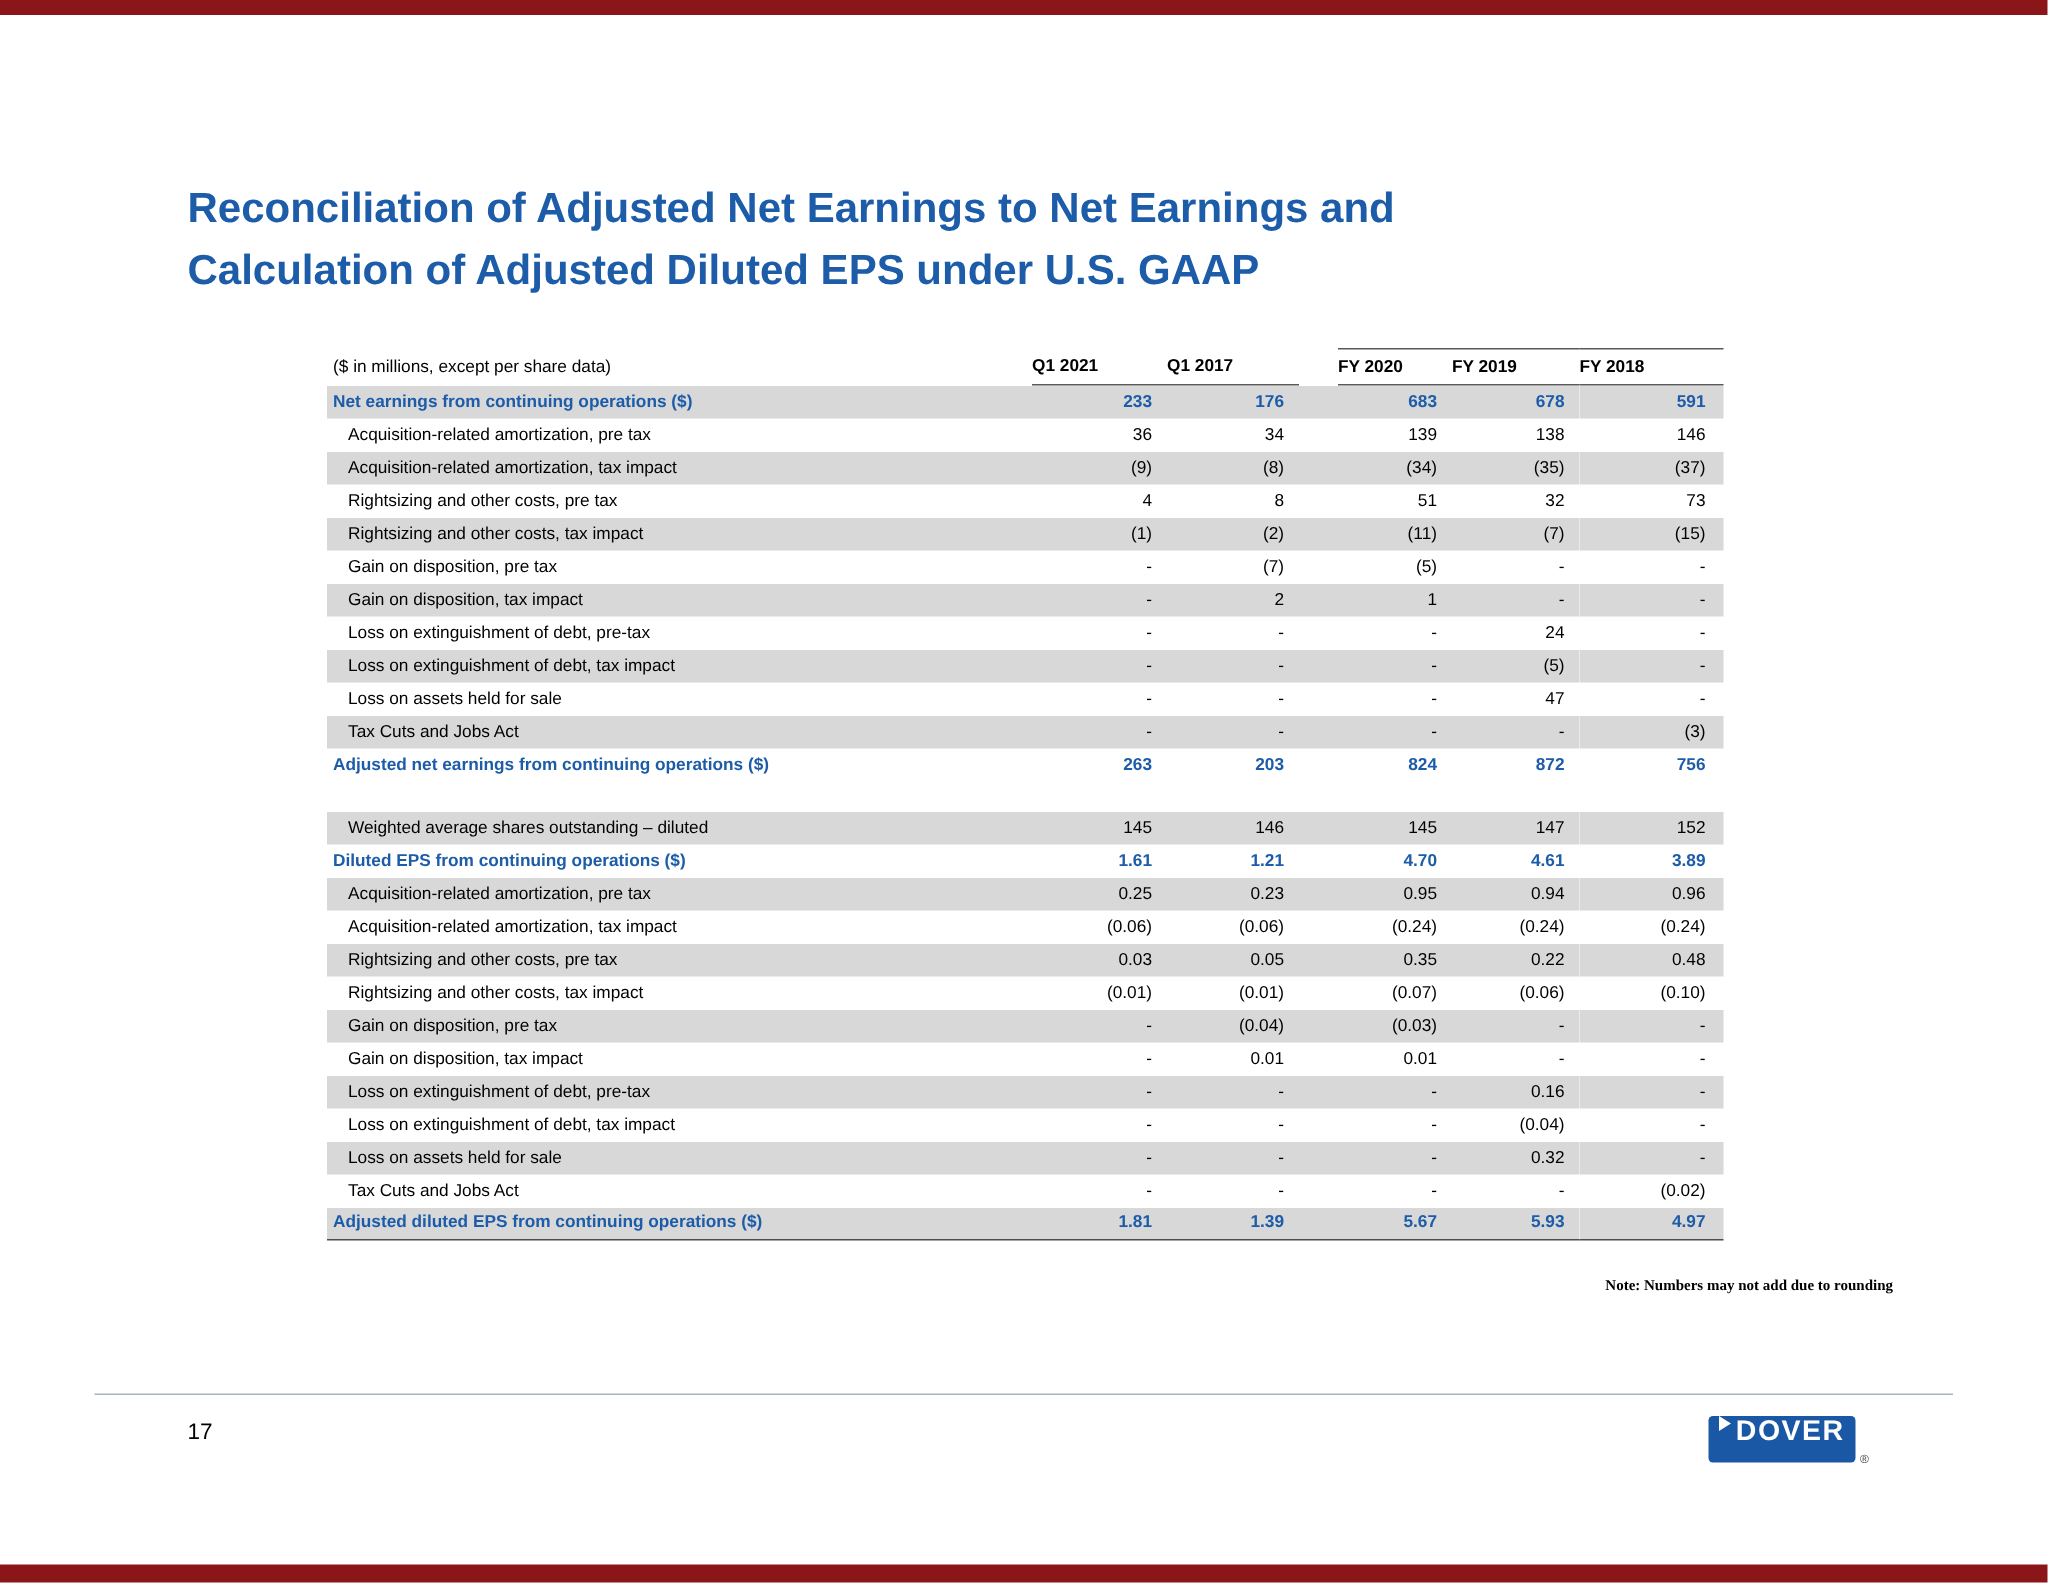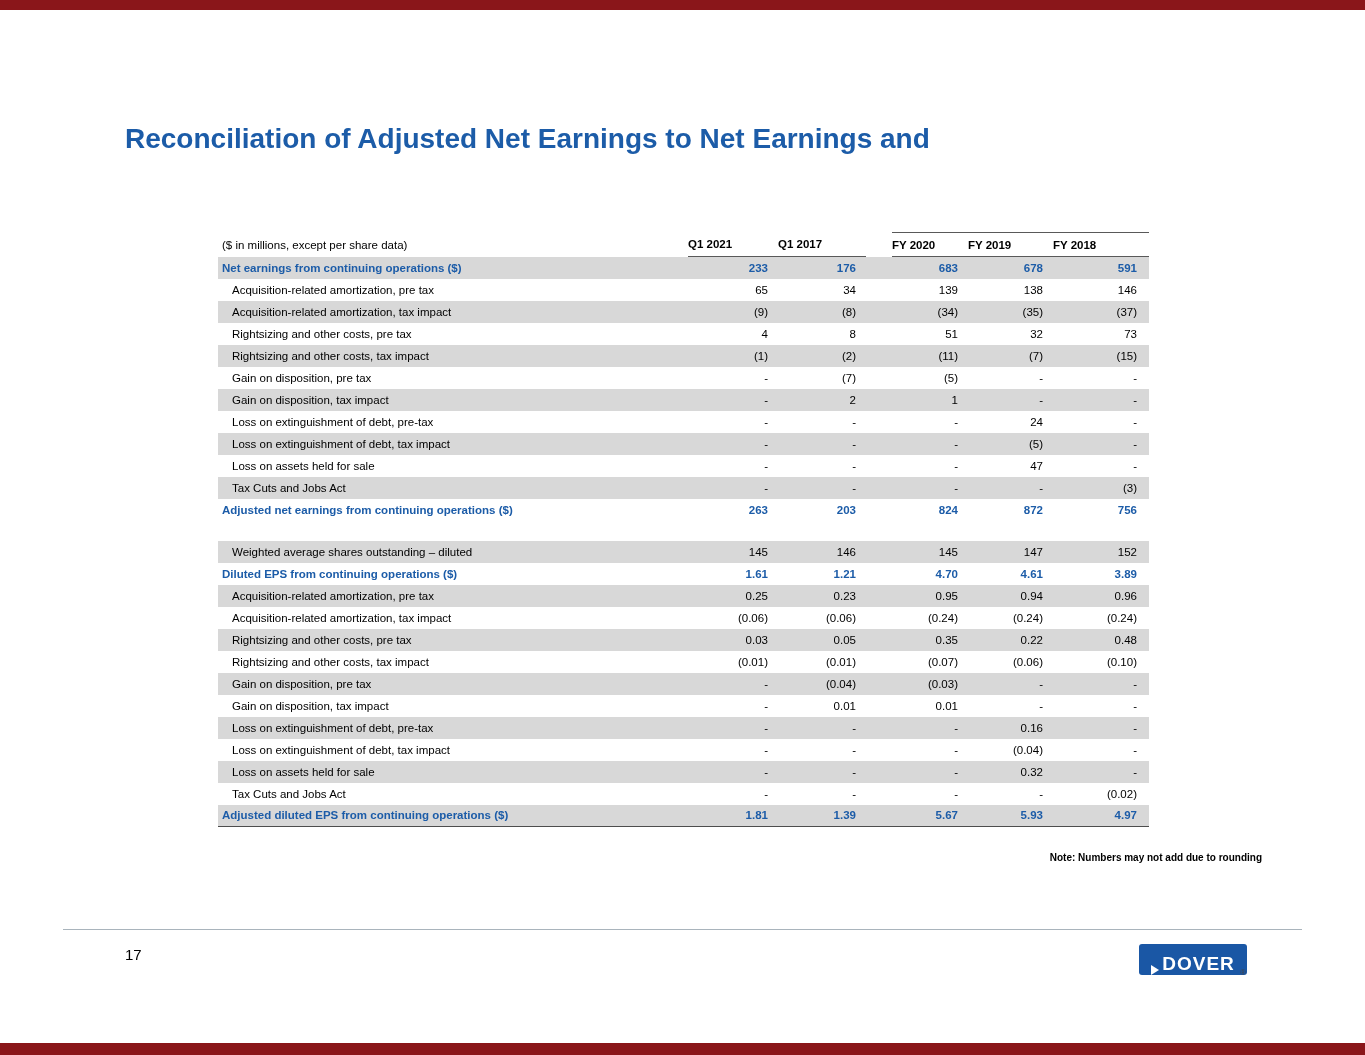--- a/index.html
+++ b/index.html
@@ -54,34 +54,34 @@
   .lbl{padding-left:14px;color:#000;}
   .val{text-align:right;padding-right:10px;color:#000;}
   td.val:last-child{padding-right:12px;}
   tr.shaded td{background:var(--row-shade);}
   tr.em .lbl{padding-left:4px;font-weight:bold;color:var(--title-blue);margin-top:48px;}
   tr.em .val{font-weight:bold;color:var(--title-blue);}
   tr.spacer td{height:20px;background:#fff;}
   tr.bottom-rule td{border-bottom:1.5px solid #4d4d4d;}
   .note{
     position:absolute;right:103px;top:852px;
-    font-size:10px;font-weight:bold;color:#000;
+    font-size:10px;font-weight:bold;color:#000;font-family:Liberation Serif, serif;
   }
   .footer-line{
     position:absolute;left:63px;top:929px;width:1239px;height:0;
     border-top:1px solid #A9B4BC;
   }
   .page-number{
     position:absolute;left:125px;top:946px;
     font-size:15px;color:#000;
   }
   .logo{
-    position:absolute;left:1139px;top:944px;width:108px;height:31px;
+    position:absolute;left:1139px;top:944px;width:98px;height:31px;
     background:var(--logo-blue);border-radius:3px;
-    display:flex;align-items:flex-end;justify-content:center;
+    display:flex;align-items:flex-start;justify-content:center;
   }
   .logo .logo-tri{
     width:0;height:0;margin-right:3px;
     border-top:5px solid transparent;border-bottom:5px solid transparent;
     border-left:8px solid #ffffff;
   }
   .logo .logo-text{
     color:#ffffff;font-weight:bold;font-size:19px;letter-spacing:1px;
   }
   .logo-reg{
@@ -89,20 +89,21 @@
     font-size:8px;color:#444;
   }
 </style>
 </head>
 <body>
 
 <div class="bar-top"></div>
 
 <div class="title">
   <span>Reconciliation of Adjusted Net Earnings to Net Earnings and</span><br>
+  <span>Calculation of Adjusted Diluted EPS under U.S. GAAP</span>
 </div>
 
 <div class="table-wrap">
   <table>
     <colgroup>
       <col class="c-label">
         <col class="c-q1">
         <col class="c-q2">
         <col class="c-gap">
         <col class="c-f1">
@@ -125,21 +126,21 @@
           <td class="lbl">Net earnings from continuing operations ($)</td>
           <td class="val">233</td>
           <td class="val">176</td>
           <td class="gap"></td>
           <td class="val">683</td>
           <td class="val">678</td>
           <td class="val">591</td>
         </tr>
         <tr>
           <td class="lbl">Acquisition-related amortization, pre tax</td>
-          <td class="val">65</td>
+          <td class="val">36</td>
           <td class="val">34</td>
           <td class="gap"></td>
           <td class="val">139</td>
           <td class="val">138</td>
           <td class="val">146</td>
         </tr>
         <tr class="shaded">
           <td class="lbl">Acquisition-related amortization, tax impact</td>
           <td class="val">(9)</td>
           <td class="val">(8)</td>

